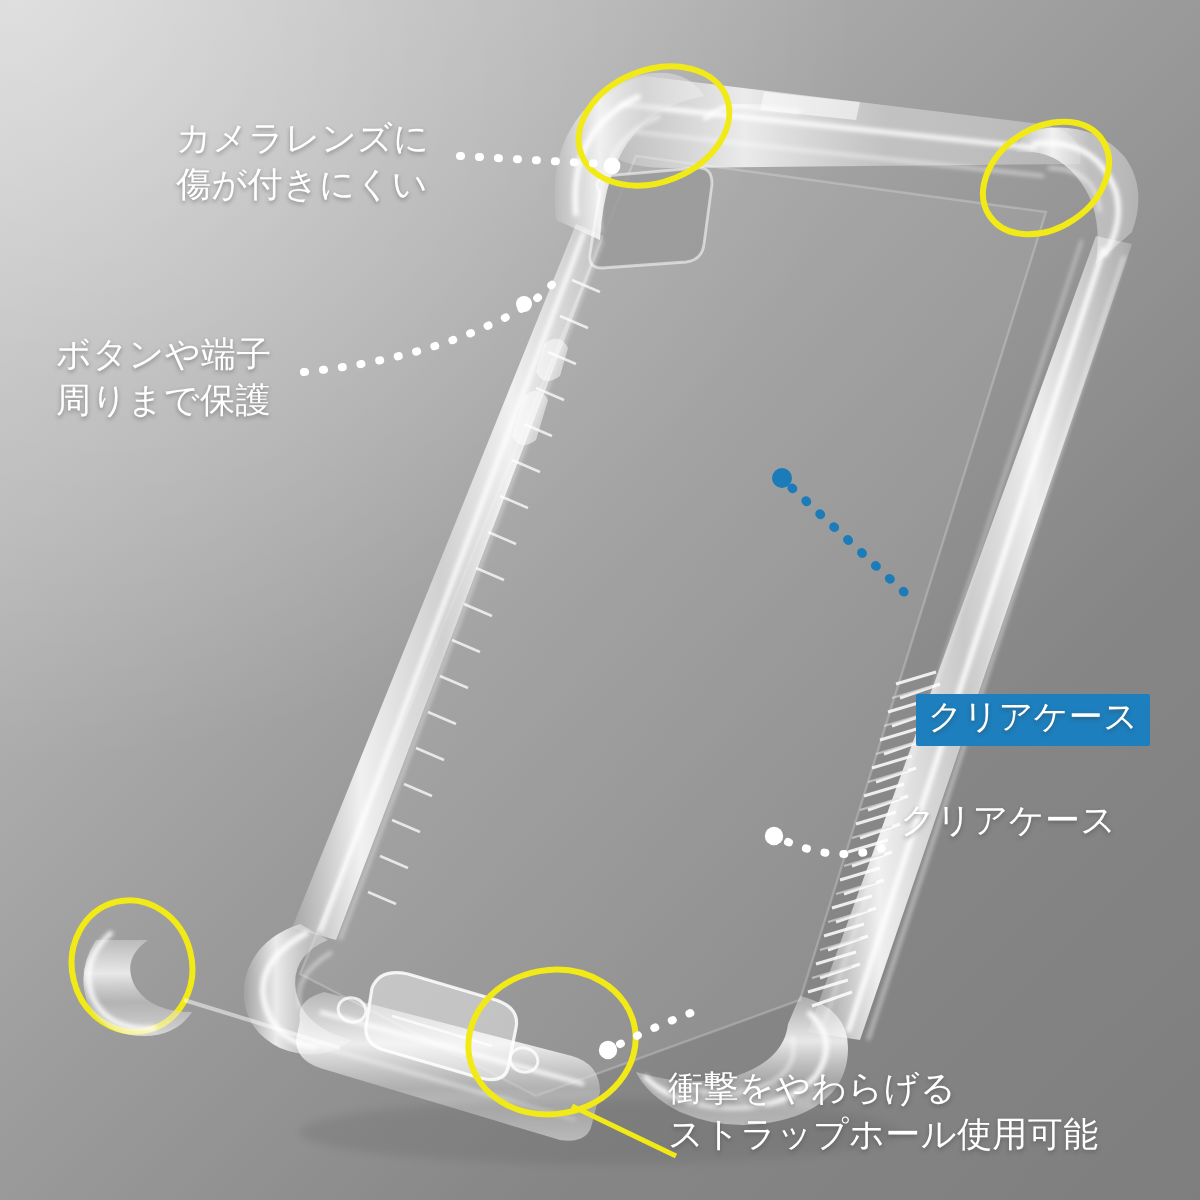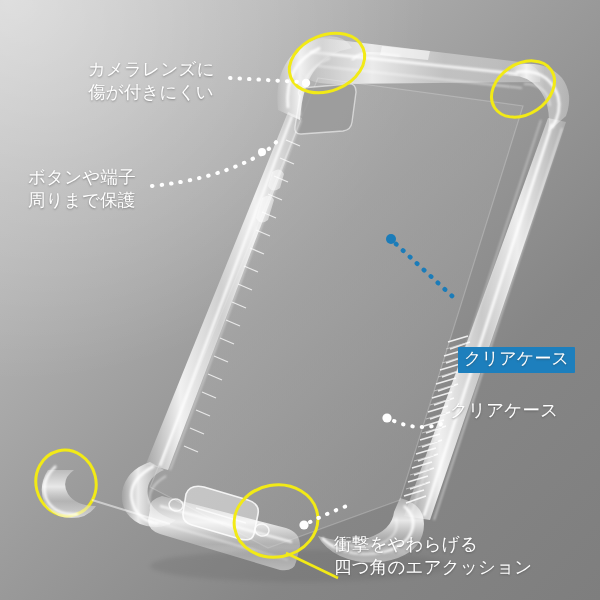--- a/index.html
+++ b/index.html
@@ -267,14 +267,14 @@
 
   <div class="label right lbl-clear">
     <br>
     <span class="hl">クリアケース</span>
   </div>
 
   <div class="label right lbl-grip">クリアケース</div>
 
 
   <div class="label right lbl-air">衝撃をやわらげる
-四つ角のエアクッション</div>
+ストラップホール使用可能</div>
 </div>
 
 </body></html>

